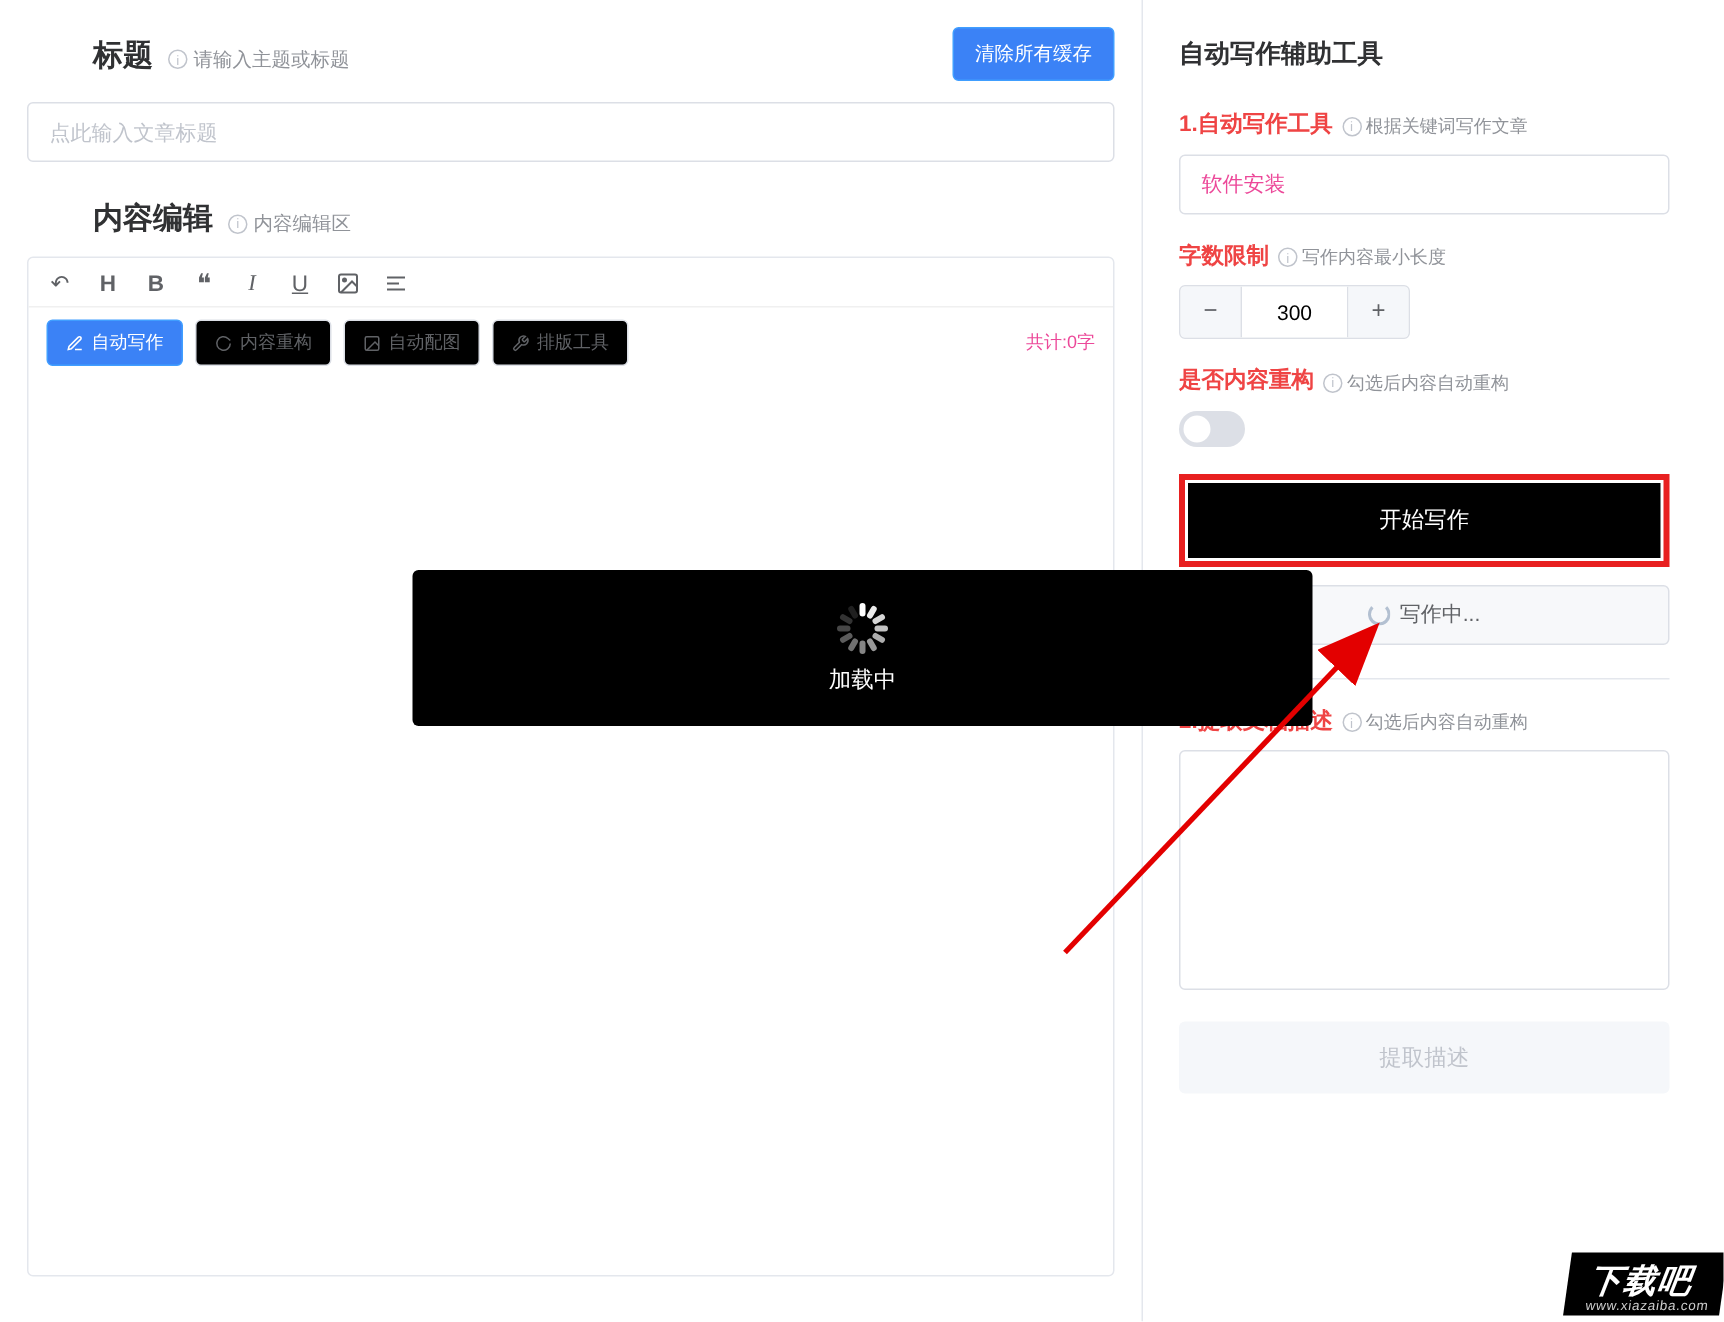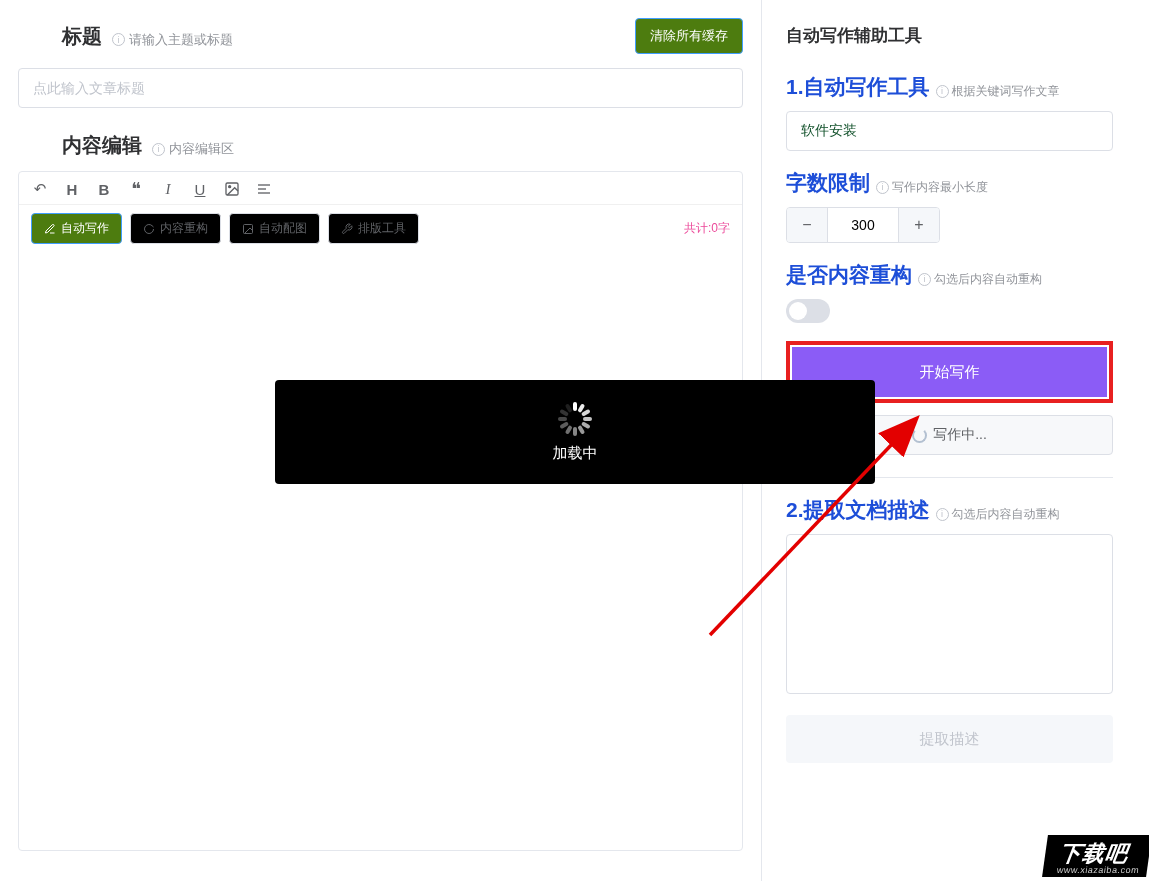--- a/index.html
+++ b/index.html
@@ -16,53 +16,53 @@
   .layout { display: flex; height: 100%; }
   .main { flex: 0 0 762px; padding: 18px; border-right: 1px solid #e4e7ed; }
   .sidebar { flex: 1; padding: 24px 36px 18px 24px; position: relative; }
 
   .row-head { display: flex; align-items: center; justify-content: space-between; margin-bottom: 14px; }
   .title-group { display: flex; align-items: baseline; gap: 10px; }
   .sec-title { font-size: 20px; font-weight: 700; color: #303133; margin-left: 44px; }
   .sec-hint { font-size: 13px; color: #909399; display: inline-flex; align-items: center; gap: 4px; }
 
   .btn { display: inline-flex; align-items: center; gap: 5px; padding: 8px 14px; border-radius: 4px; border: 1px solid #dcdfe6; background: #000000; font-size: 13px; color: #606266; cursor: pointer; user-select: none; }
-  .btn-primary { background: #4d7c0f; border-color: #409eff; color: #fff; }
+  .btn-primary { background: #3b82f6; border-color: #409eff; color: #fff; }
   .btn-small { padding: 6px 12px; font-size: 12px; }
 
   .input-text {
     width: 100%; height: 40px; border: 1px solid #dcdfe6; border-radius: 4px;
-    padding: 0 14px; font-size: 14px; color: #14532d; outline: none;
+    padding: 0 14px; font-size: 14px; color: #ec4899; outline: none;
   }
   .input-text::placeholder { color: #c0c4cc; }
 
   .editor-head { margin-top: 24px; margin-bottom: 12px; }
   .editor-box { border: 1px solid #e4e7ed; border-radius: 4px; height: 680px; position: relative; }
   .toolbar { padding: 8px 12px 6px; border-bottom: 1px solid #f0f0f0; display: flex; gap: 14px; align-items: center; color: #606266; }
   .tb-icon { width: 18px; height: 18px; display: inline-flex; align-items: center; justify-content: center; font-size: 15px; color: #606266; font-family: Georgia, serif; }
   .toolbar-sub { padding: 8px 12px; display: flex; gap: 8px; align-items: center; }
   .count { margin-left: auto; font-size: 12px; color: #ec4899; }
 
   .divider { border-top: 1px solid #e4e7ed; margin: 22px 0 18px; }
 
   .sb-title { font-size: 17px; font-weight: 700; margin-bottom: 26px; }
   .sb-group { margin-bottom: 18px; }
   .sb-label-row { display: flex; align-items: baseline; gap: 6px; margin-bottom: 10px; }
-  .sb-label { font-size: 21px; font-weight: 700; color: #1d4ed8; }
+  .sb-label { font-size: 15px; font-weight: 700; color: #ef4444; }
   .sb-hint { font-size: 12px; color: #909399; display: inline-flex; align-items: center; gap: 3px; }
 
   .number-stepper { display: inline-flex; border: 1px solid #dcdfe6; border-radius: 4px; overflow: hidden; height: 36px; }
   .number-stepper button { width: 40px; border: none; background: #f5f7fa; color: #606266; font-size: 16px; cursor: pointer; }
   .number-stepper input { width: 72px; border: none; text-align: center; font-size: 14px; outline: none; border-left:1px solid #dcdfe6; border-right:1px solid #dcdfe6; }
 
   .switch { width: 44px; height: 24px; border-radius: 12px; background: #dcdfe6; position: relative; cursor: pointer; }
   .switch::after { content:""; position: absolute; width: 18px; height: 18px; border-radius: 50%; background:#fff; top:3px; left:3px; }
 
   .highlight-box { border: 4px solid #e82020; padding: 2px; margin-top: 8px; }
-  .start-btn { width: 100%; height: 50px; background: #8b5cf6; color:#fff; border:none; font-size: 15px; cursor:pointer; }
+  .start-btn { width: 100%; height: 50px; background: #000000; color:#fff; border:none; font-size: 15px; cursor:pointer; }
 
   .ghost-btn { width: 100%; height: 40px; border:1px solid #dcdfe6; background:#f7f8fa; border-radius:4px; font-size:14px; color:#606266; display:flex; align-items:center; justify-content:center; gap:6px; margin-top:12px; }
   .spinner-sm { width:15px; height:15px; border:2px solid #b3c0d1; border-top-color: transparent; border-radius:50%; animation: spin 1s linear infinite; }
 
   .textarea-empty { width: 100%; height: 160px; border:1px solid #dcdfe6; border-radius:4px; resize:none; outline:none; padding:10px; font-size:14px; font-family: inherit; }
 
   .extract-btn { width:100%; height:48px; background:#f5f7fa; color:#c0c4cc; border:none; border-radius:4px; font-size:15px; margin-top:18px; }
 
   .footer-notes { margin-top: 18px; color:#909399; font-size:13px; line-height:1.9; }
   .footer-notes .row { display:flex; align-items:center; gap:6px; }

